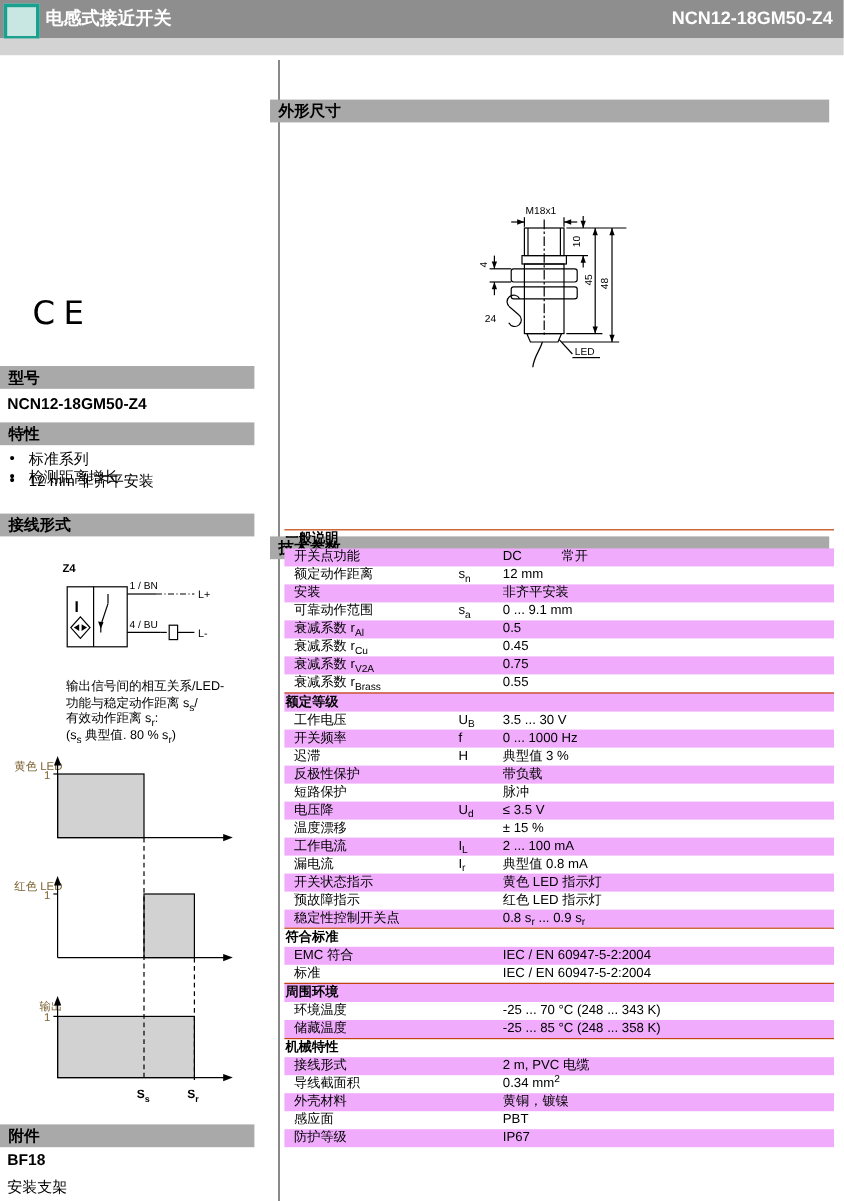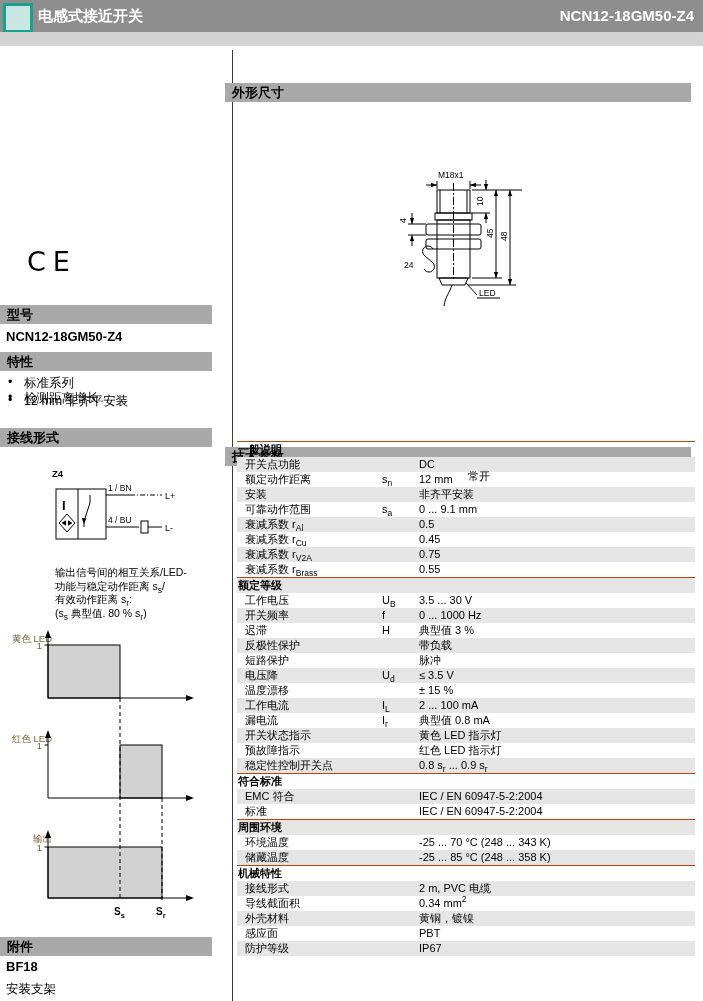--- a/index.html
+++ b/index.html
@@ -29,27 +29,27 @@
   .feature span{margin-left:16px;}
 
   .conn-desc{position:absolute;left:55px;top:566px;font-size:10.5px;line-height:13.5px;white-space:nowrap;}
 
   .acc-model{position:absolute;left:6px;top:959px;font-weight:bold;font-size:13px;}
   .acc-desc{position:absolute;left:6px;top:981px;font-size:12.5px;}
 
   
   #tech-table{position:absolute;left:237px;top:441px;width:458px;font-size:11px;}
   .trow{position:relative;height:15px;line-height:15px;white-space:nowrap;}
-  .trow.stripe{background:#e5e5e5;}
+  .trow.stripe{background:#f0abfc;}
   .trow.thead{font-weight:bold;border-top:1px solid #c2410c;}
   .tsec{position:absolute;left:1px;}
   .tlabel{position:absolute;left:8px;}
   .tsym{position:absolute;left:145px;}
   .tval{position:absolute;left:182px;}
-  .tval2{position:absolute;left:231px;margin-top:12px;}
+  .tval2{position:absolute;left:231px;}
   sub{font-size:8.5px;line-height:0;}
   sup{font-size:8.5px;line-height:0;}
 
   svg{position:absolute;overflow:visible;}
   svg text{font-family:"Liberation Sans",sans-serif;fill:#000;}
   .dlabel{fill:#7d6434;}
   .stroke{stroke:#000;fill:none;stroke-width:1;}
   .fillb{fill:#000;stroke:none;}
   .grayrect{fill:#d2d2d2;stroke:#000;stroke-width:1;}
 </style>

